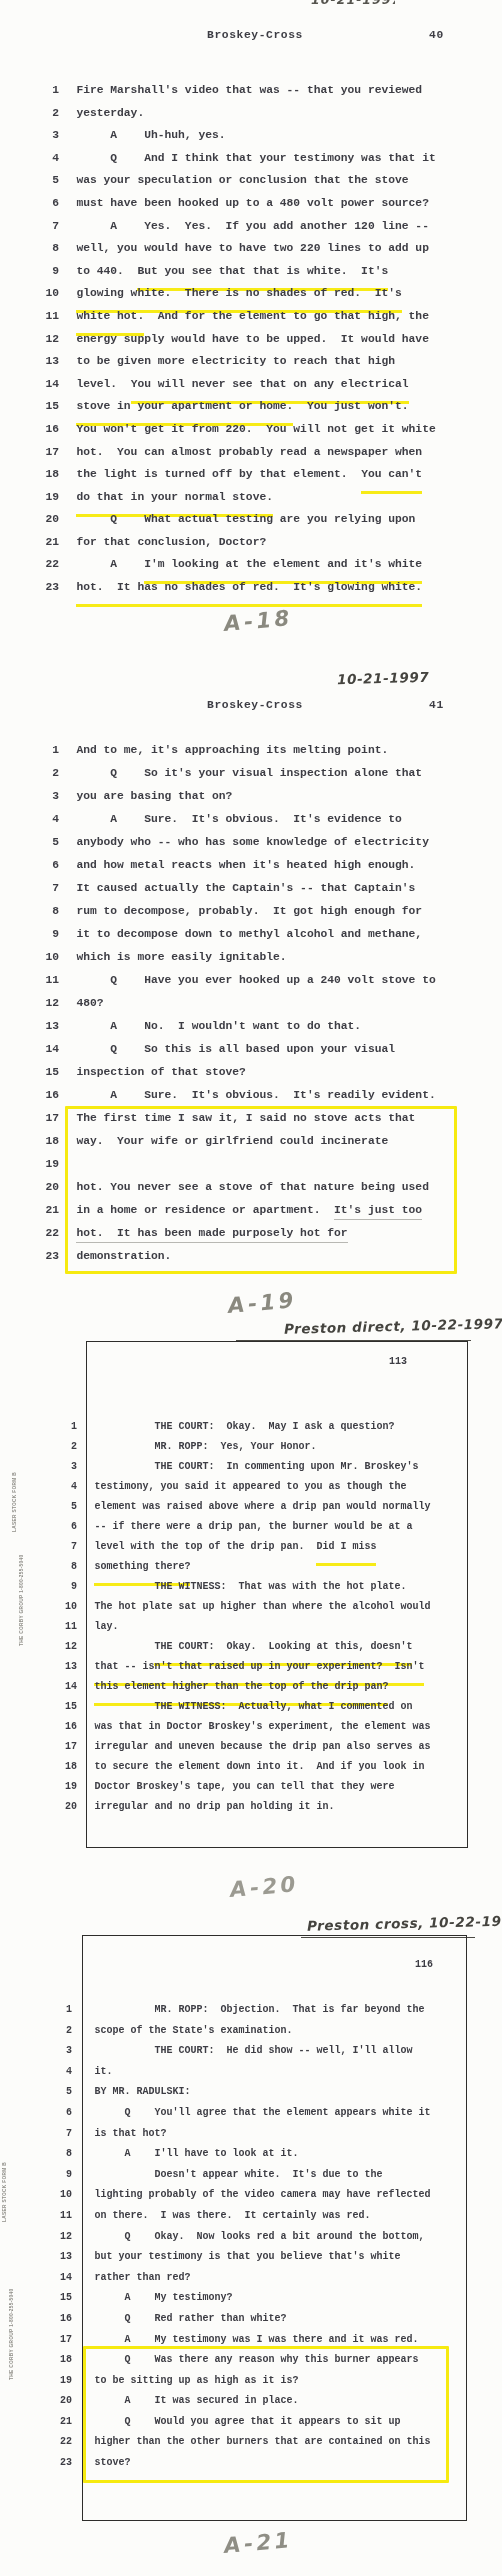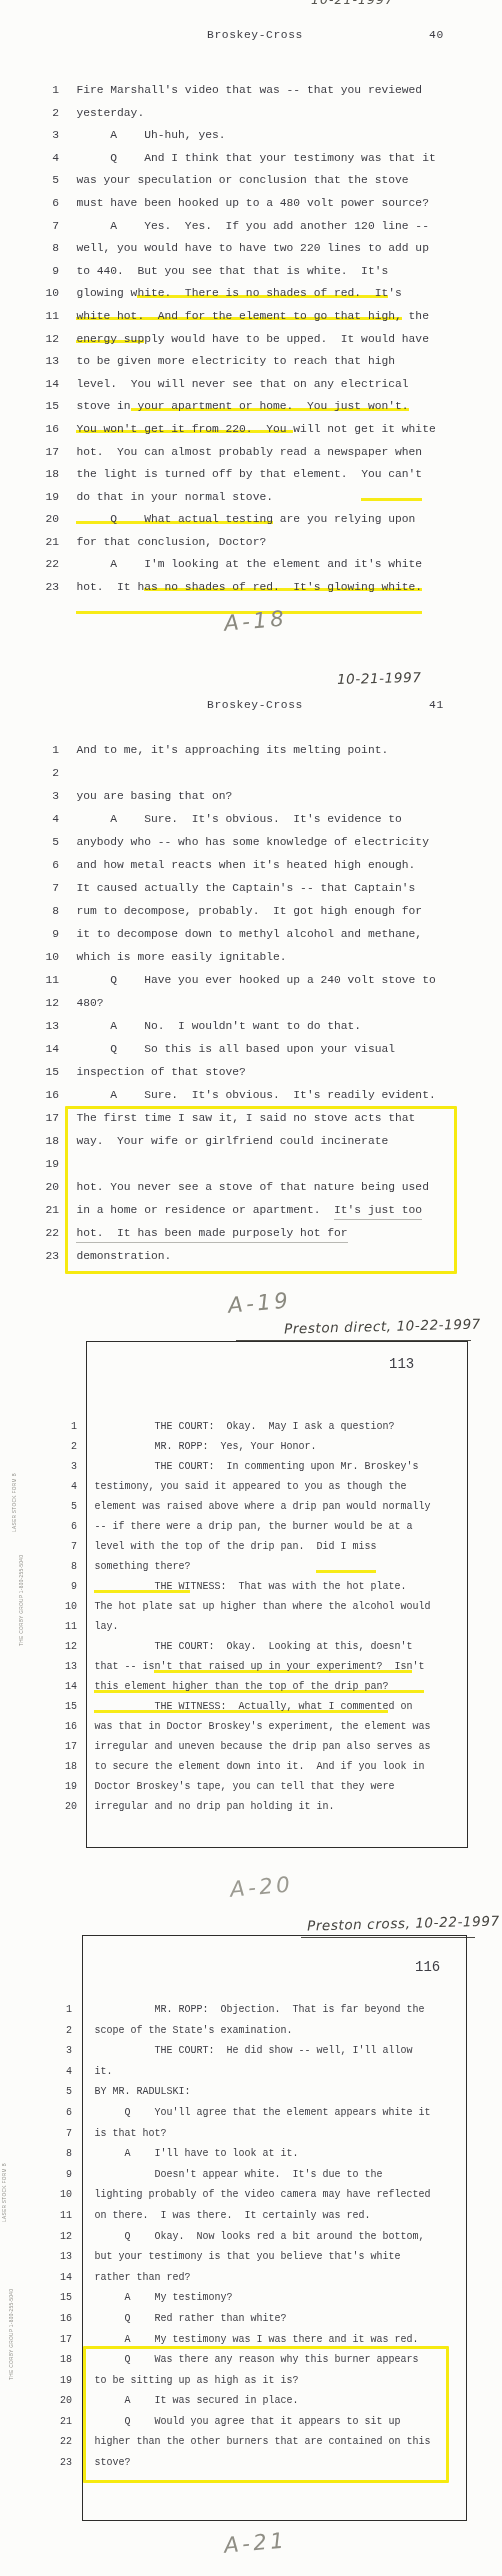--- a/index.html
+++ b/index.html
@@ -1,45 +1,45 @@
 <!DOCTYPE html>
 <html style="font-size:9px"><head>
 <meta charset="utf-8">
 <style>
   html,body{margin:0;padding:0;background:#ffffff;}
   #canvas{position:relative;width:503px;height:2576px;background:#fcfcfa;overflow:hidden;
-          font-family:"Liberation Mono","DejaVu Sans Mono",monospace;color:#3d3d44;}
+          font-family:"Liberation Mono","DejaVu Sans Mono",monospace;color:#3d3d44;font-weight:bold;}
   .page{position:absolute;left:0;width:503px;}
   
   .lines{position:absolute;left:0;}
   .tline{display:flex;align-items:baseline;}
   .lnum{flex:none;text-align:right;display:inline-block;}
   .ltext{white-space:pre;}
   
   .m-large{font-size:11.3px;}
   .m-large .tline{height:22.6px;line-height:22.6px;}
   .m-large .lnum{width:59px;}
   .m-large .ltext{margin-left:17.4px;}
   .m41 .tline{height:23px;line-height:23px;}
   .m-small{font-size:10px;}
   .m113 .tline{height:20px;line-height:20px;}
   .m113 .lnum{width:77px;}
   .m113 .ltext{margin-left:17.4px;}
   .m116 .tline{height:20.6px;line-height:20.6px;}
   .m116 .lnum{width:72px;}
   .m116 .ltext{margin-left:22.5px;}
   
-  .u-yellow{border-bottom:3.9px solid rgba(246,233,2,0.92);padding-bottom:18px;}
+  .u-yellow{border-bottom:3.9px solid rgba(246,233,2,0.92);padding-bottom:11px;}
   .u-pencil{border-bottom:1.1px solid rgba(128,127,120,0.55);padding-bottom:2.8px;}
   
   .hlbox{position:absolute;border:3.4px solid rgba(246,233,2,0.95);border-radius:1.1px;}
   .pagebox{position:absolute;border:1.1px solid #2e2d2b;}
   
   .hdr{position:absolute;font-size:11.3px;letter-spacing:0.6px;}
-  .pgnum-small{position:absolute;font-size:14px;}
+  .pgnum-small{position:absolute;font-size:10px;}
   
   .hw{position:absolute;font-family:"DejaVu Sans",sans-serif;font-style:italic;white-space:nowrap;}
   .hw-date{font-size:13.5px;color:#45443f;letter-spacing:0.6px;transform:rotate(-1.5deg);}
   .hw-exhibit{font-size:21.4px;color:#8a897f;letter-spacing:3.4px;transform:rotate(-5deg);}
   .hw-rule{position:absolute;height:1.1px;background:#4a4943;}
   .hw-clip{position:absolute;overflow:hidden;}
   .hw-clip span{position:absolute;left:0;top:-7.9px;font-size:12.4px;color:#55544e;letter-spacing:1.1px;font-style:italic;
                 font-family:"DejaVu Sans",sans-serif;white-space:nowrap;}
   
   .vtext{position:absolute;font-family:"Liberation Sans",sans-serif;font-size:4.8px;color:#91908a;
@@ -157,20 +157,21 @@
     <span class="hw hw-date" style="left:337px;top:5.6px;">10-21-1997</span>
     <span class="hdr" style="left:207px;top:35px;">Broskey-Cross</span>
     <span class="hdr" style="left:429px;top:35px;">41</span>
     <div class="lines m-large m41" style="top:75px;">
         <div class="tline">
           <span class="lnum">1</span>
           <span class="ltext">And to me, it's approaching its melting point.</span>
         </div>
         <div class="tline">
           <span class="lnum">2</span>
+          <span class="ltext">     Q    So it's your visual inspection alone that</span>
         </div>
         <div class="tline">
           <span class="lnum">3</span>
           <span class="ltext">you are basing that on?</span>
         </div>
         <div class="tline">
           <span class="lnum">4</span>
           <span class="ltext">     A    Sure.  It's obvious.  It's evidence to</span>
         </div>
         <div class="tline">

